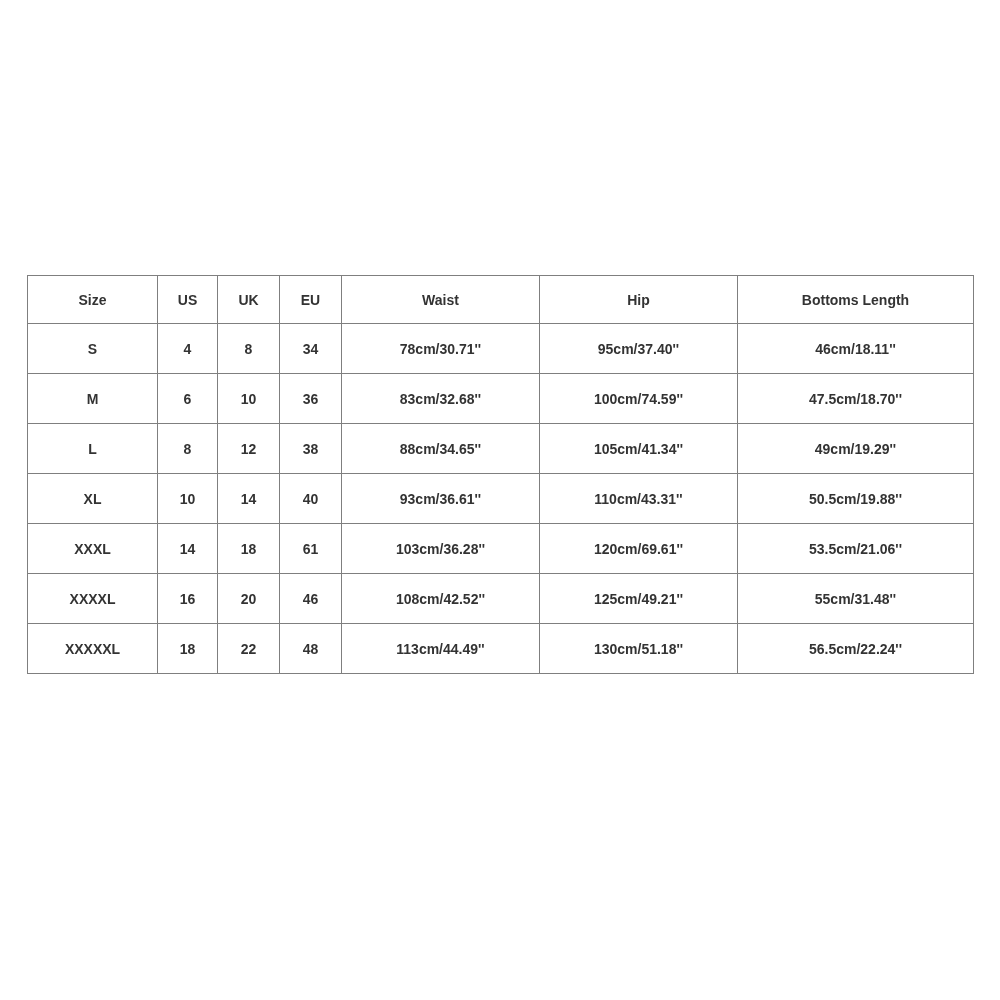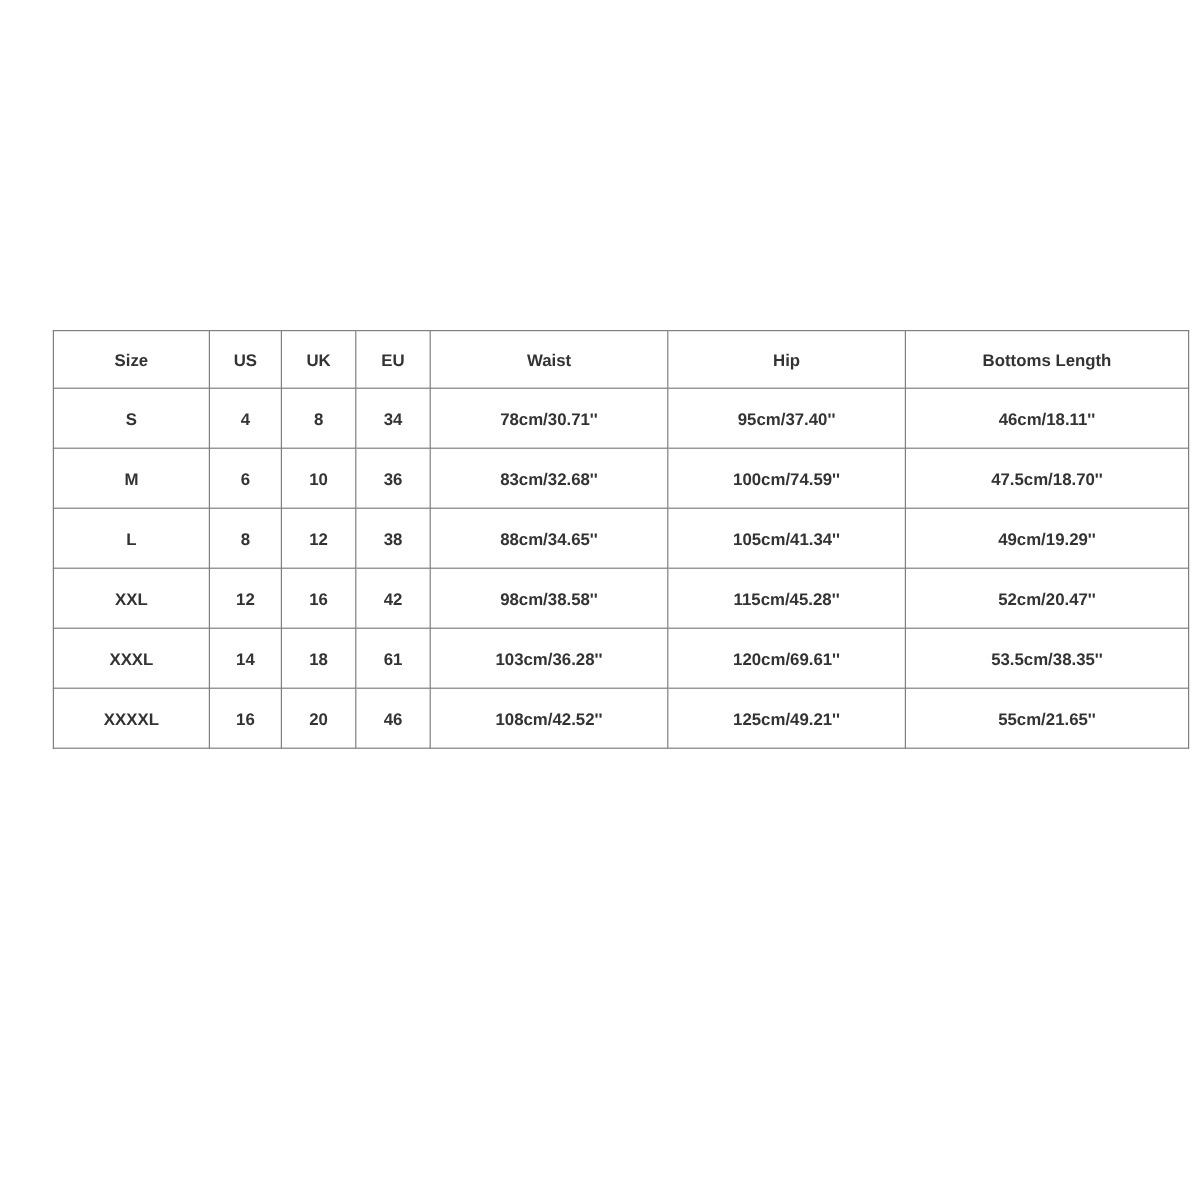--- a/index.html
+++ b/index.html
@@ -5,21 +5,21 @@
   * { margin: 0; padding: 0; box-sizing: border-box; }
   html, body { background: #ffffff; }
   body {
     width: 1000px;
     height: 1000px;
     position: relative;
     font-family: "Liberation Sans", sans-serif;
   }
   table.size-chart {
     position: absolute;
-    left: 44px;
+    left: 27px;
     top: 275px;
     width: 946px;
     border-collapse: collapse;
     table-layout: fixed;
     padding-left: 20px;
   }
   table.size-chart th,
   table.size-chart td {
     border: 1px solid #7f7f7f;
     height: 50px;
@@ -79,40 +79,49 @@
     <tr>
       <td>L</td>
       <td>8</td>
       <td>12</td>
       <td>38</td>
       <td>88cm/34.65''</td>
       <td>105cm/41.34''</td>
       <td>49cm/19.29''</td>
     </tr>
     <tr>
-      <td>XXL</td>
-      <td>12</td>
-      <td>16</td>
-      <td>42</td>
-      <td>98cm/38.58''</td>
-      <td>115cm/45.28''</td>
-      <td>52cm/20.47''</td>
+      <td>XL</td>
+      <td>10</td>
+      <td>14</td>
+      <td>40</td>
+      <td>93cm/36.61''</td>
+      <td>110cm/43.31''</td>
+      <td>50.5cm/19.88''</td>
     </tr>
     <tr>
       <td>XXXL</td>
       <td>14</td>
       <td>18</td>
       <td>61</td>
       <td>103cm/36.28''</td>
       <td>120cm/69.61''</td>
-      <td>53.5cm/38.35''</td>
+      <td>53.5cm/21.06''</td>
     </tr>
     <tr>
       <td>XXXXL</td>
       <td>16</td>
       <td>20</td>
       <td>46</td>
       <td>108cm/42.52''</td>
       <td>125cm/49.21''</td>
-      <td>55cm/21.65''</td>
+      <td>55cm/31.48''</td>
+    </tr>
+    <tr>
+      <td>XXXXXL</td>
+      <td>18</td>
+      <td>22</td>
+      <td>48</td>
+      <td>113cm/44.49''</td>
+      <td>130cm/51.18''</td>
+      <td>56.5cm/22.24''</td>
     </tr>
   </tbody>
 </table>
 
 </body></html>

